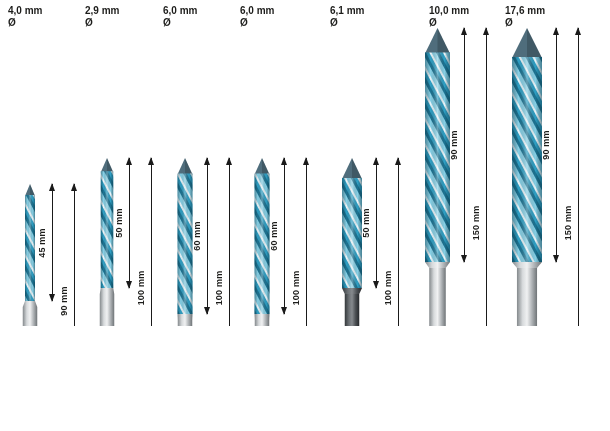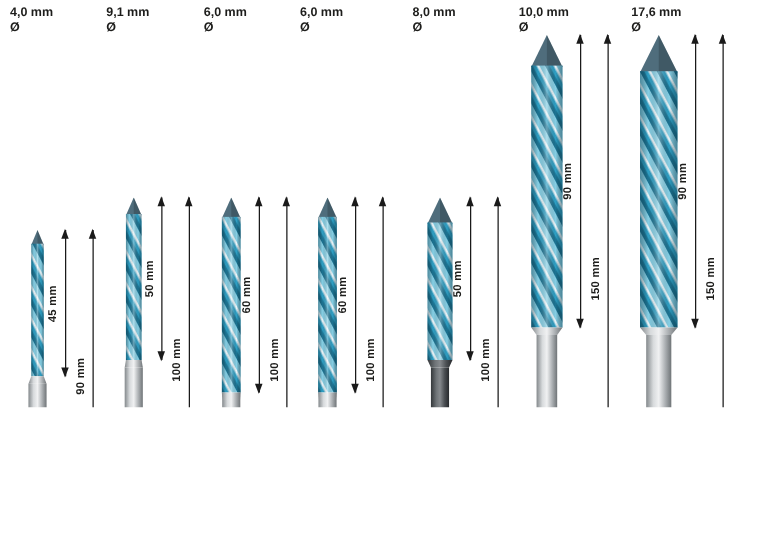--- a/index.html
+++ b/index.html
@@ -94,36 +94,36 @@
   </defs>
 </svg>
 
 <div class="stage">
 
   <div class="dia" style="left:8px">
       <span>4,0 mm</span>
       <span>Ø</span>
     </div>
   <div class="dia" style="left:85px">
-      <span>9,1 mm</span>
+      <span>2,9 mm</span>
       <span>Ø</span>
     </div>
   <div class="dia" style="left:163px">
       <span>6,0 mm</span>
       <span>Ø</span>
     </div>
   <div class="dia" style="left:240px">
       <span>6,0 mm</span>
       <span>Ø</span>
     </div>
   <div class="dia" style="left:330px">
-      <span>8,0 mm</span>
-      <span>Ø</span>
-    </div>
-  <div class="dia" style="left:415px">
+      <span>6,1 mm</span>
+      <span>Ø</span>
+    </div>
+  <div class="dia" style="left:429px">
       <span>10,0 mm</span>
       <span>Ø</span>
     </div>
   <div class="dia" style="left:505px">
       <span>17,6 mm</span>
       <span>Ø</span>
     </div>
 
   <div class="col">
     <svg class="bit" width="20" height="234" viewBox="0 0 20 234" style="left: 20px; top: 184px;">

